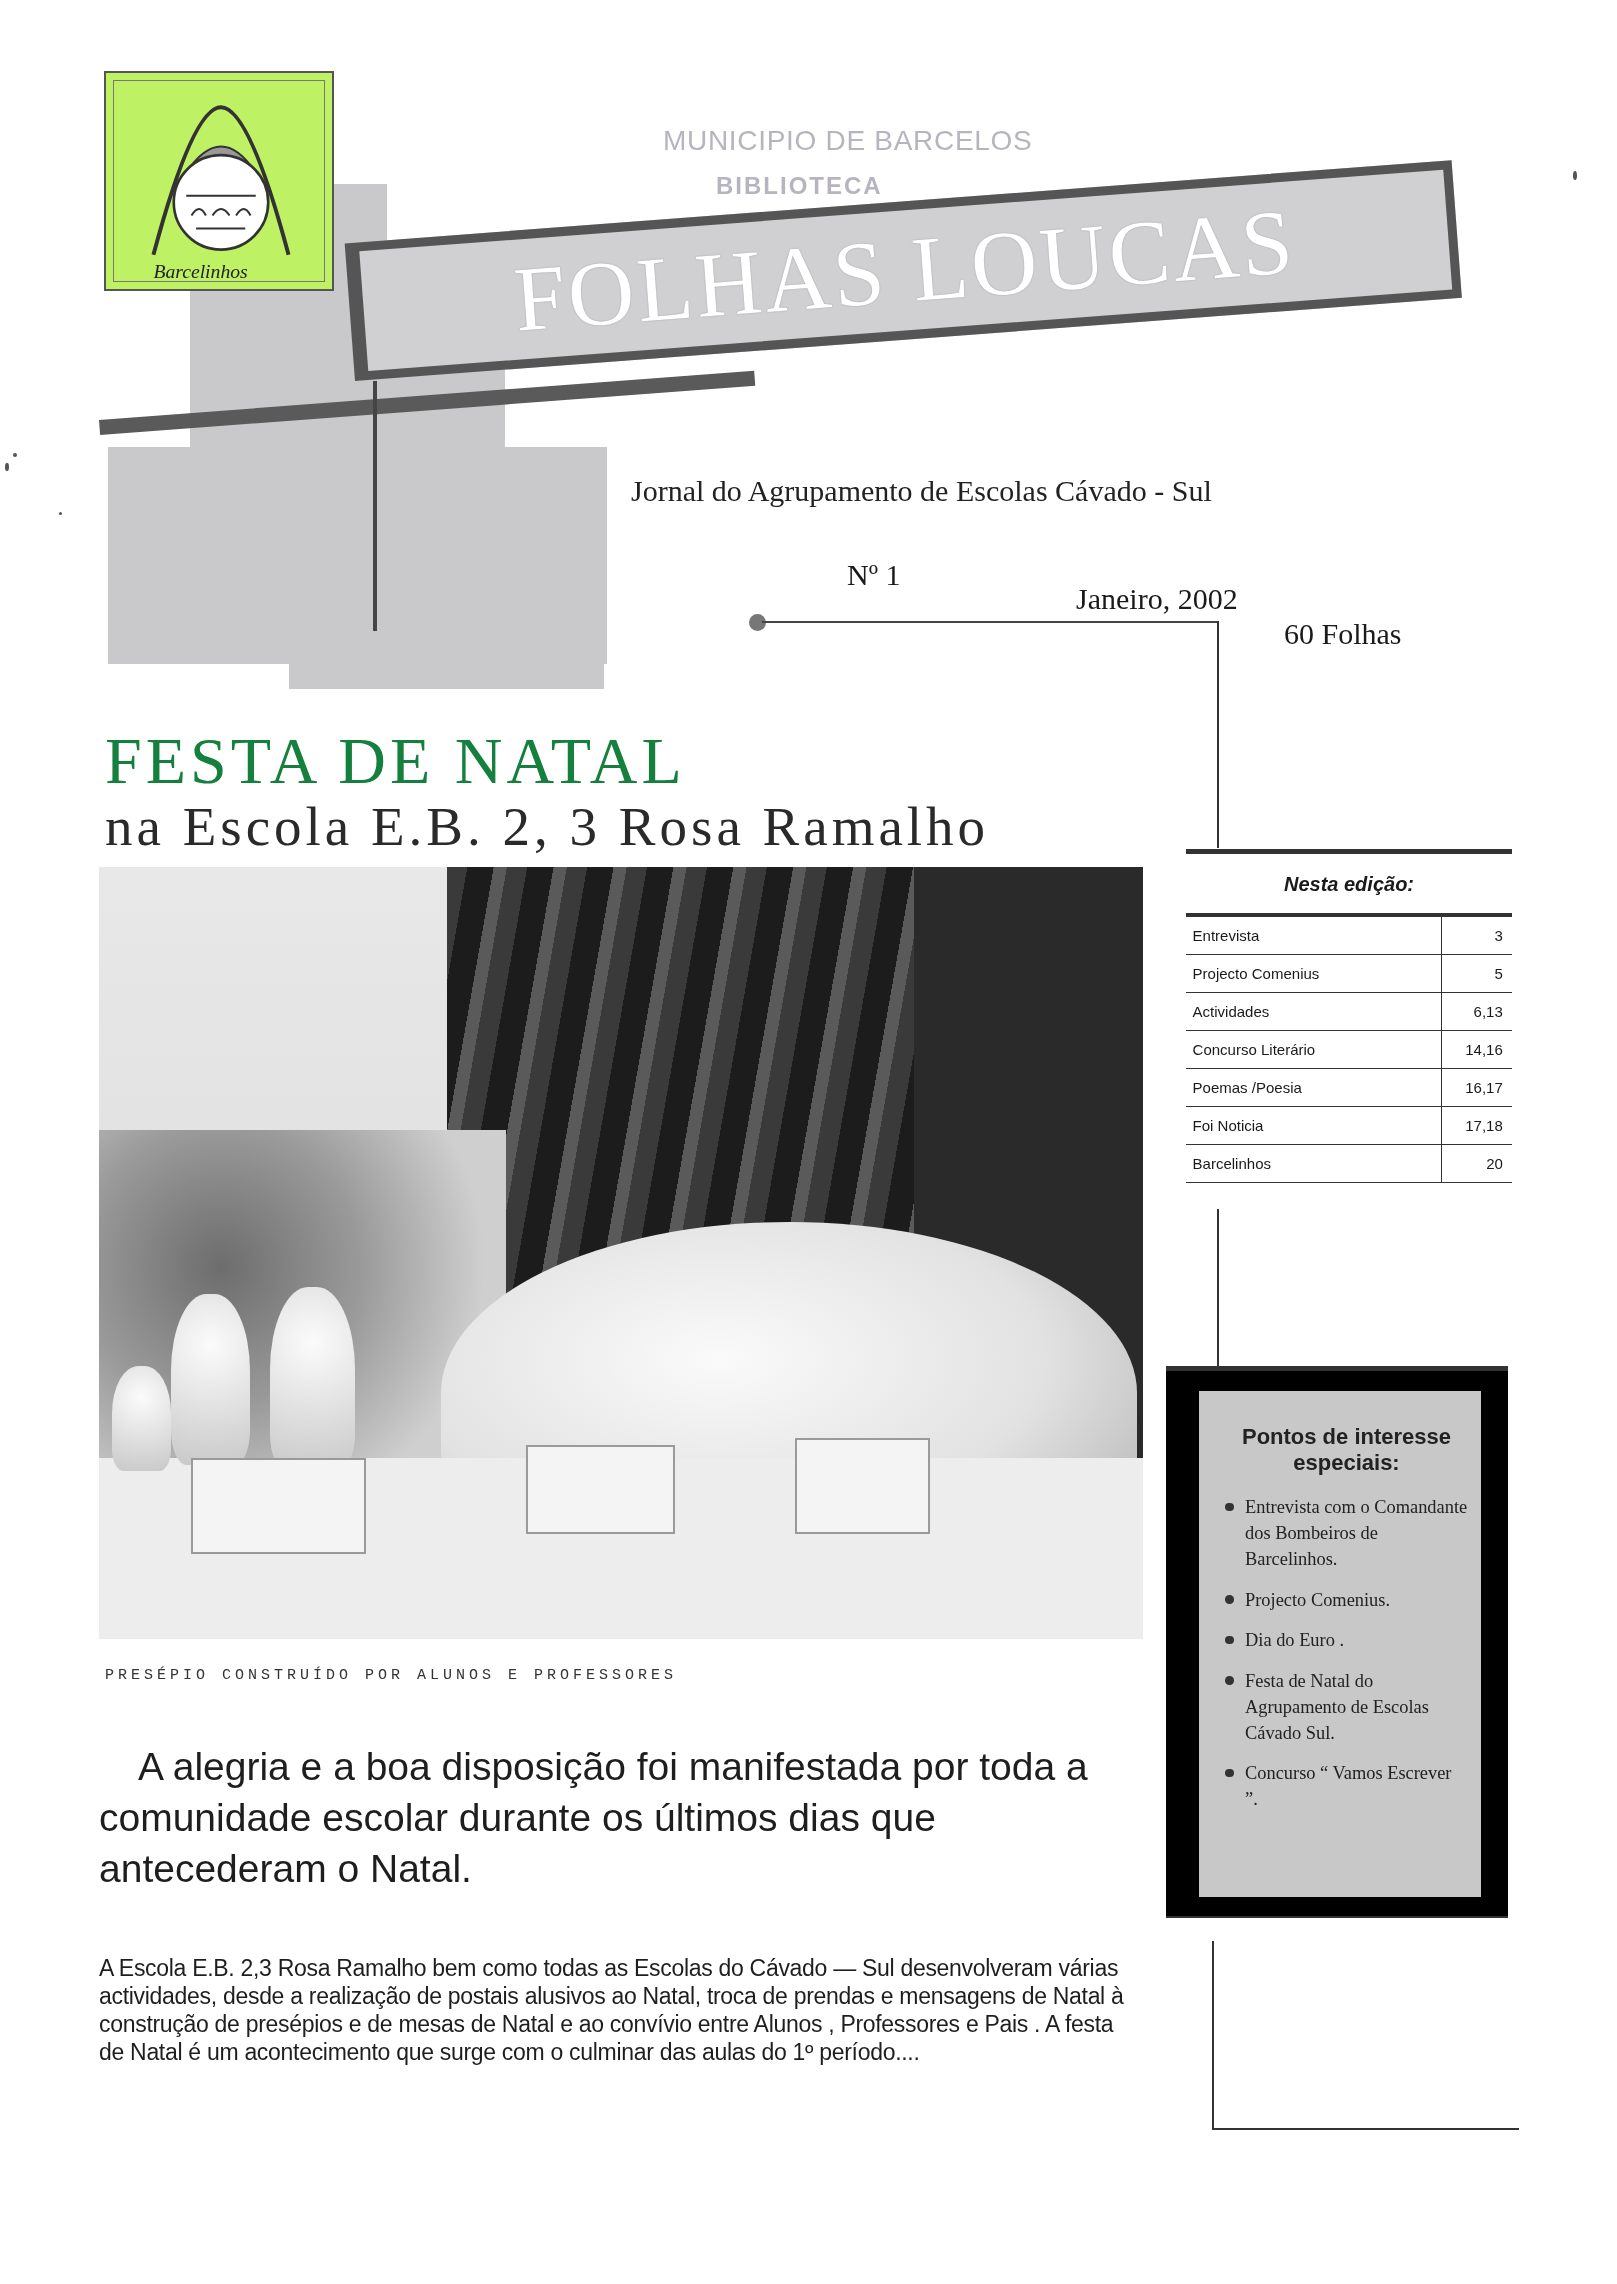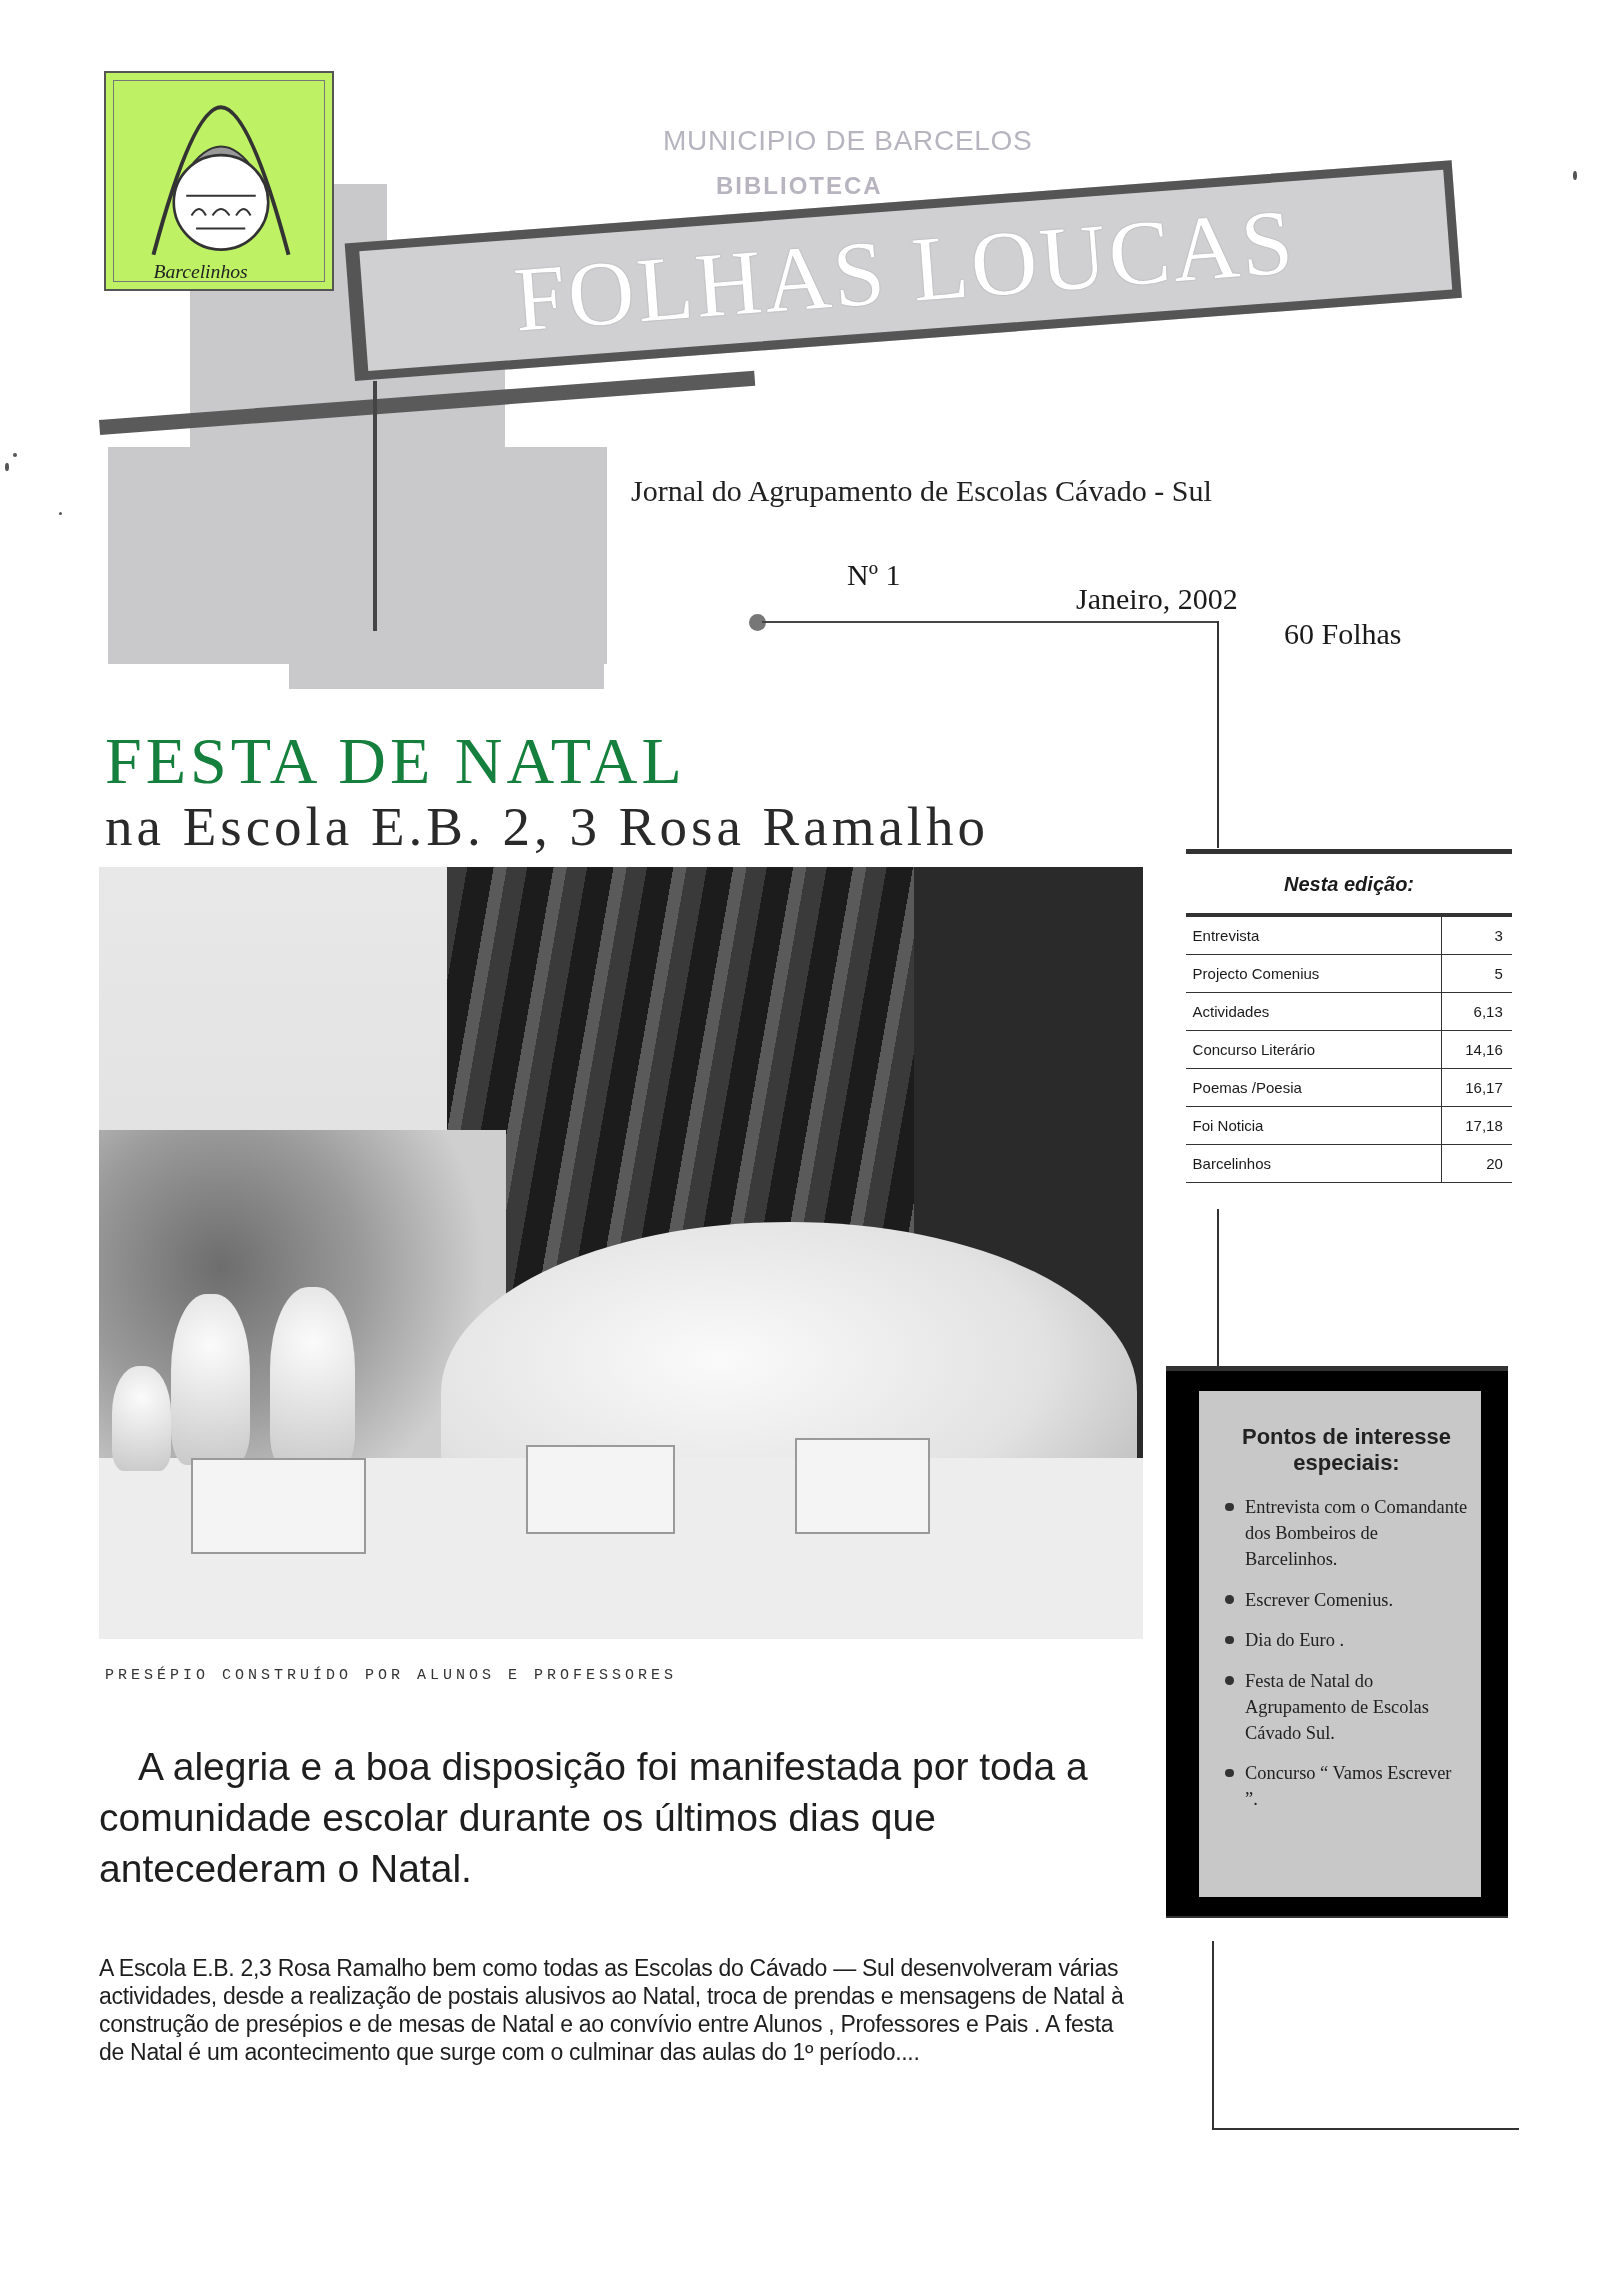--- a/index.html
+++ b/index.html
@@ -147,21 +147,21 @@
       <span class="toc-page">20</span>
     </div>
 </div>
 <div class="abs vline" style="left:1217px;top:1209px;height:158px;"></div>
 
 <div class="abs interest">
   <div class="interest-inner">
     <div class="interest-title">Pontos de interesse especiais:</div>
     <ul>
       <li>Entrevista com o Comandante dos Bombeiros de Barcelinhos.</li>
-      <li>Escrever Comenius.</li>
+      <li>Projecto Comenius.</li>
       <li>Dia do Euro .</li>
       <li>Festa de Natal do  Agrupamento de Escolas Cávado Sul.</li>
       <li>Concurso  “ Vamos Escrever ”.</li>
     </ul>
   </div>
 </div>
 <div class="abs side-box"></div>
 
 <div class="speck" style="left:13px;top:453px;width:4px;height:4px;"></div>
 <div class="speck" style="left:5.3px;top:463px;width:3.3px;height:8px;"></div>

